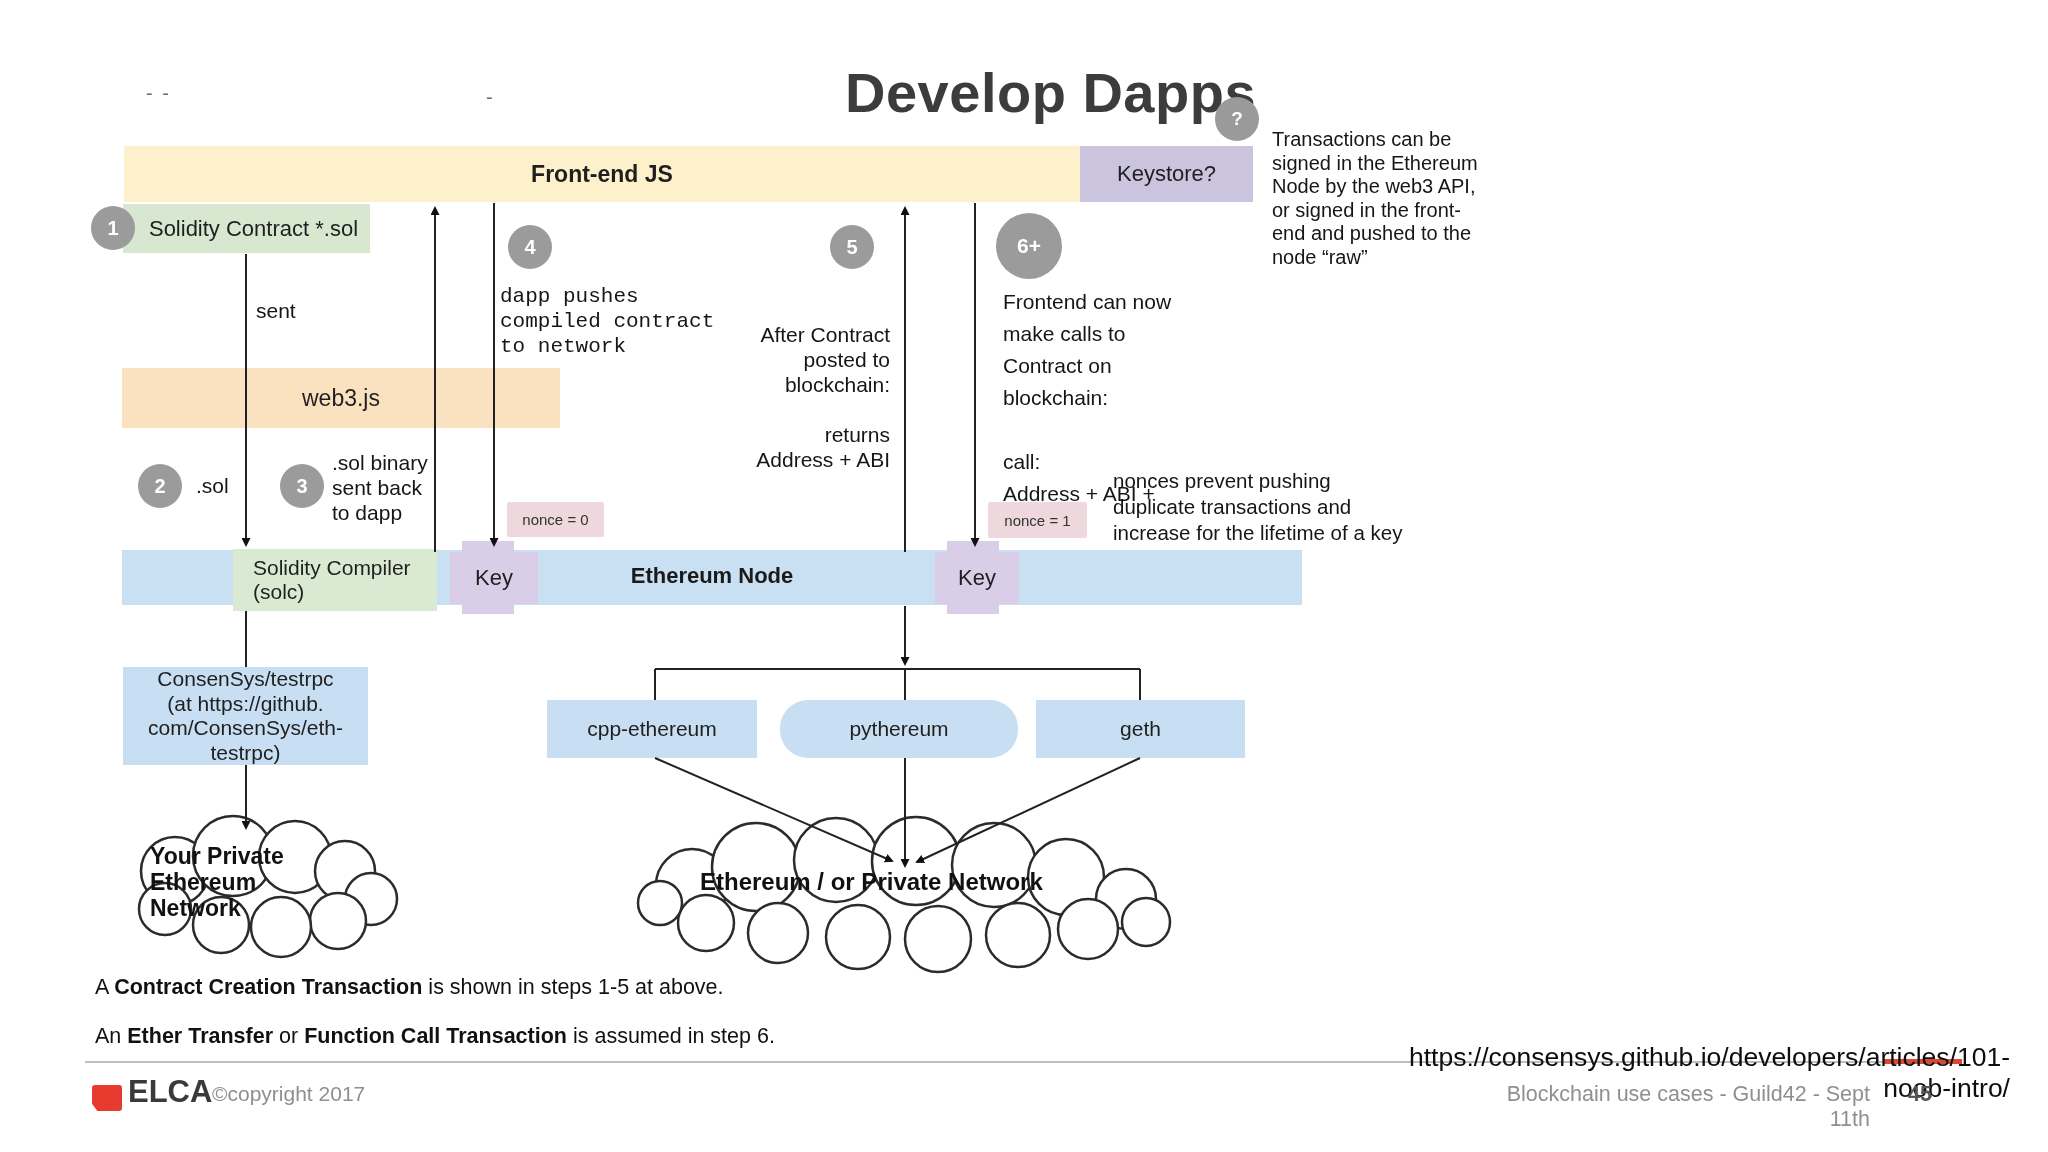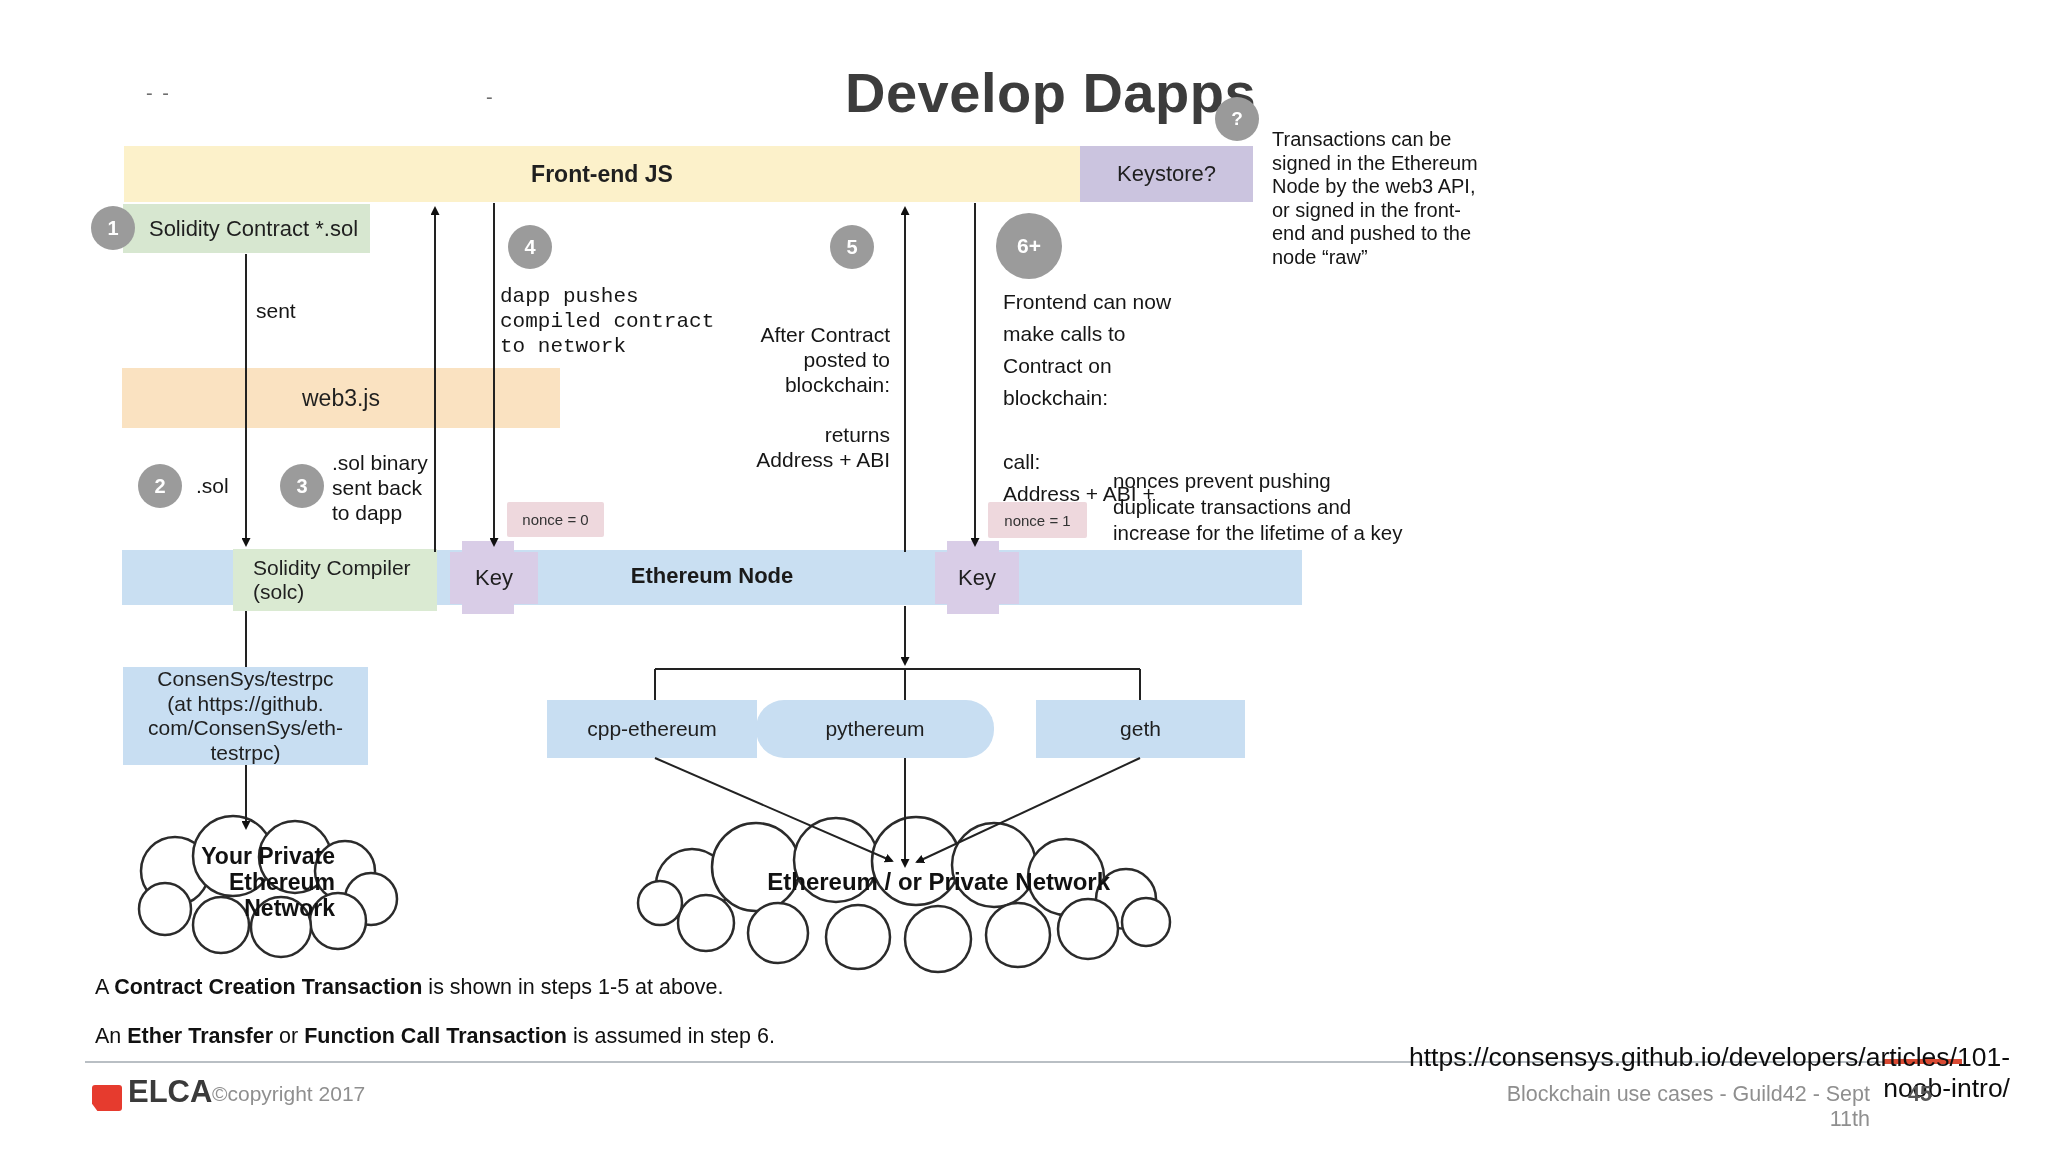--- a/index.html
+++ b/index.html
@@ -15,21 +15,21 @@
   .c66{width:66px;height:66px;font-size:21px;}
   .boxlbl{font-size:21px;color:#1f1f1f;}
   .bluebox{position:absolute;background:#c8def2;display:flex;align-items:center;justify-content:center;}
   .txt{position:absolute;font-size:21px;line-height:25px;color:#161616;z-index:3;}
   .noncelbl{position:absolute;background:#eed8dd;display:flex;align-items:center;justify-content:center;
             font-size:15px;color:#333;z-index:3;border-radius:2px;}
   .keypatch{position:absolute;background:#d9cde7;z-index:2;}
   .keylbl{position:absolute;display:flex;align-items:center;justify-content:center;
           font-size:22px;color:#1f1f1f;z-index:3;}
   svg.overlay{position:absolute;left:0;top:0;z-index:2;}
-  .cloudtxt{position:absolute;z-index:3;font-weight:bold;color:#111;text-align:right;}
+  .cloudtxt{position:absolute;z-index:3;font-weight:bold;color:#111;text-align:left;}
   .foot{font-size:21.5px;color:#111;}
   .graytxt{color:#8f8f8f;}
   .marks{position:absolute;color:#6e6e6e;font-size:20px;letter-spacing:2px;z-index:3;}
 </style>
 </head>
 <body>
 
 <div class="slide">
 
   <div class="marks" style="left:146px;top:82px;">-   -</div>
@@ -115,21 +115,21 @@
   <div class="bluebox" style="left:123px;top:667px;width:245px;height:98px;z-index:1;">
     <span class="boxlbl preline" style="text-align:center;font-size:21px;line-height:24.5px;">ConsenSys/testrpc
 (at https://github.
 com/ConsenSys/eth-
 testrpc)</span>
   </div>
 
   <div class="bluebox" style="left:547px;top:700px;width:210px;height:58px;z-index:1;">
     <span class="boxlbl">cpp-ethereum</span>
   </div>
-  <div class="bluebox" style="left:756px;top:700px;width:238px;height:58px;z-index:1;border-radius:28px;">
+  <div class="bluebox" style="left:780px;top:700px;width:238px;height:58px;z-index:1;border-radius:28px;">
     <span class="boxlbl">pythereum</span>
   </div>
   <div class="bluebox" style="left:1036px;top:700px;width:209px;height:58px;z-index:1;">
     <span class="boxlbl">geth</span>
   </div>
 
   <svg class="overlay" width="2048" height="1152" viewBox="0 0 2048 1152">
     <defs>
       <marker id="arr" markerWidth="9" markerHeight="9" refX="7" refY="4.5" orient="auto" markerUnits="userSpaceOnUse">
         <path d="M0,0 L9,4.5 L0,9 z" fill="#111"></path>

